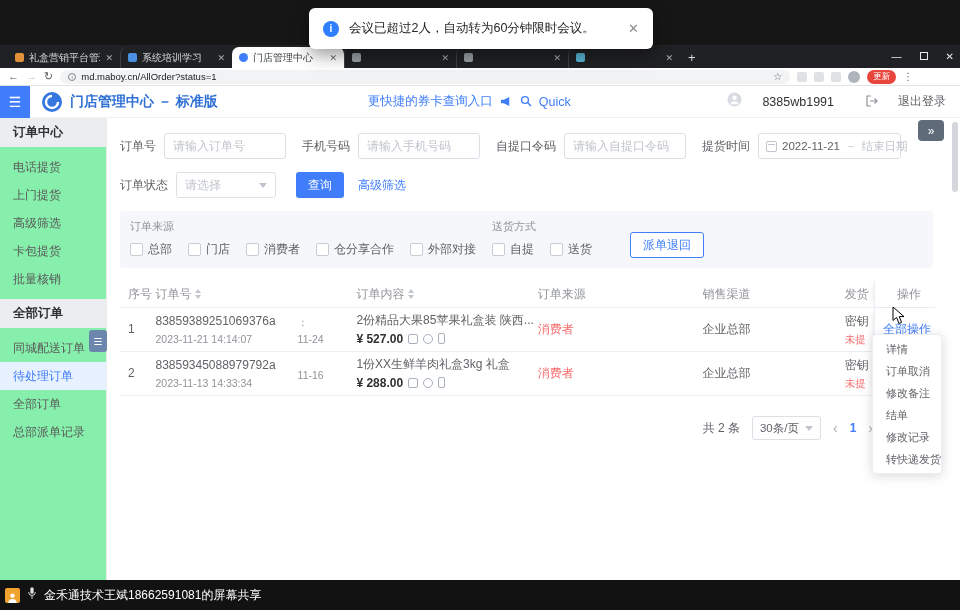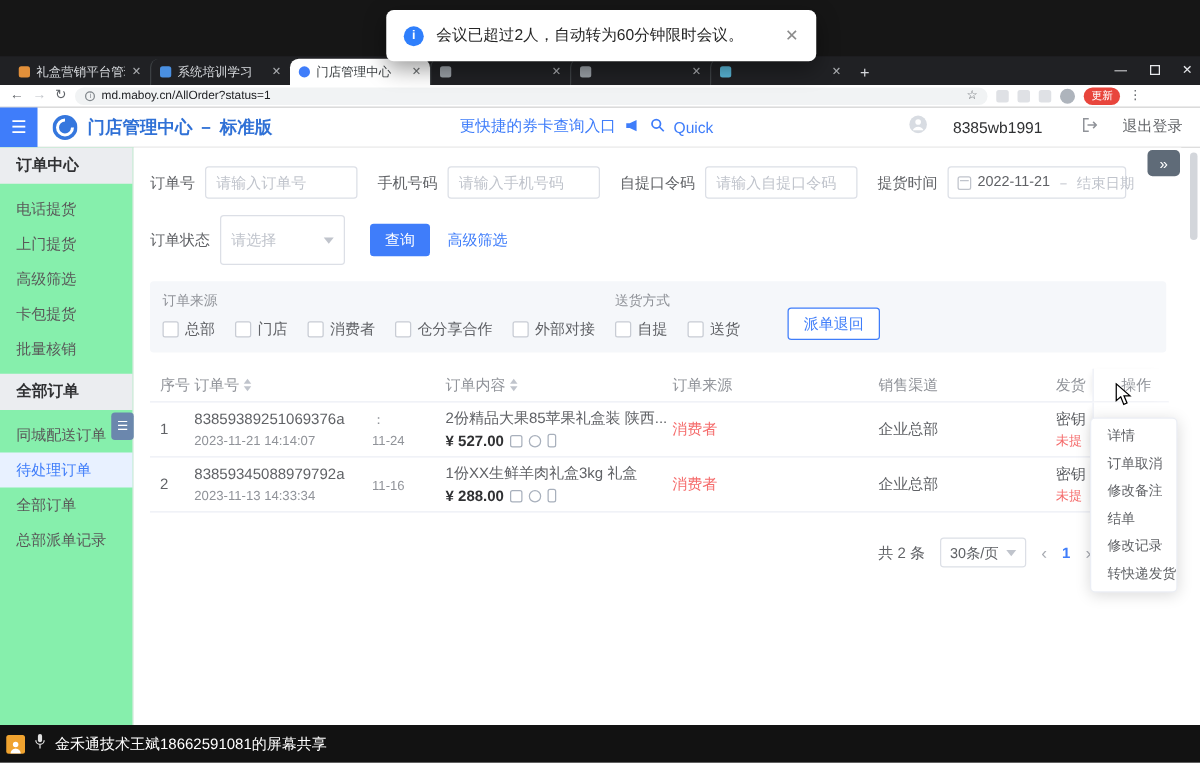--- a/index.html
+++ b/index.html
@@ -58,21 +58,21 @@
   
   .frow{display:flex;align-items:center;margin-bottom:13px}
   .flabel{margin-right:8px;white-space:nowrap}
   .finput{width:122px;height:26px;border:1px solid #dcdfe6;border-radius:3px;padding:0 8px;font-size:12px;color:#606266;outline:none;margin-right:16px}
   .finput::placeholder{color:#c0c4cc}
   .datebox{width:143px;height:26px;border:1px solid #dcdfe6;border-radius:3px;display:flex;align-items:center;gap:5px;padding:0 7px;white-space:nowrap}
   .datebox .dval{color:#606266;font-size:11.5px}
   .datebox .dph{color:#c0c4cc;font-size:11.5px}
   .cal{width:11px;height:11px;border:1px solid #c0c4cc;border-radius:2px;position:relative;flex:none}
   .cal:before{content:"";position:absolute;left:1px;right:1px;top:2px;border-top:1px solid #c0c4cc}
-  .selectbox{width:100px;height:40px;border:1px solid #dcdfe6;border-radius:3px;display:flex;align-items:center;justify-content:space-between;padding:0 8px;color:#c0c4cc;margin-right:20px}
+  .selectbox{width:100px;height:26px;border:1px solid #dcdfe6;border-radius:3px;display:flex;align-items:center;justify-content:space-between;padding:0 8px;color:#c0c4cc;margin-right:20px}
   .caret{width:0;height:0;border-left:4px solid transparent;border-right:4px solid transparent;border-top:5px solid #c0c4cc}
   .btn-primary{width:48px;height:26px;background:#3f7dfa;border:none;border-radius:3px;color:#fff;font-size:12px;cursor:pointer}
   .advlink{color:#3f7dfa;margin-left:14px;cursor:pointer}
 
   
   .panel{background:#f5f7fa;border-radius:3px;margin-right:12px;padding:8px 10px 10px;display:flex;align-items:flex-end;gap:0}
   .pgroup{display:flex;flex-direction:column;gap:7px}
   .pglabel{font-size:11px;color:#909399}
   .cbrow{display:flex;align-items:flex-start}
   .cbitem{display:flex;align-items:center;margin-right:16px;cursor:pointer}

